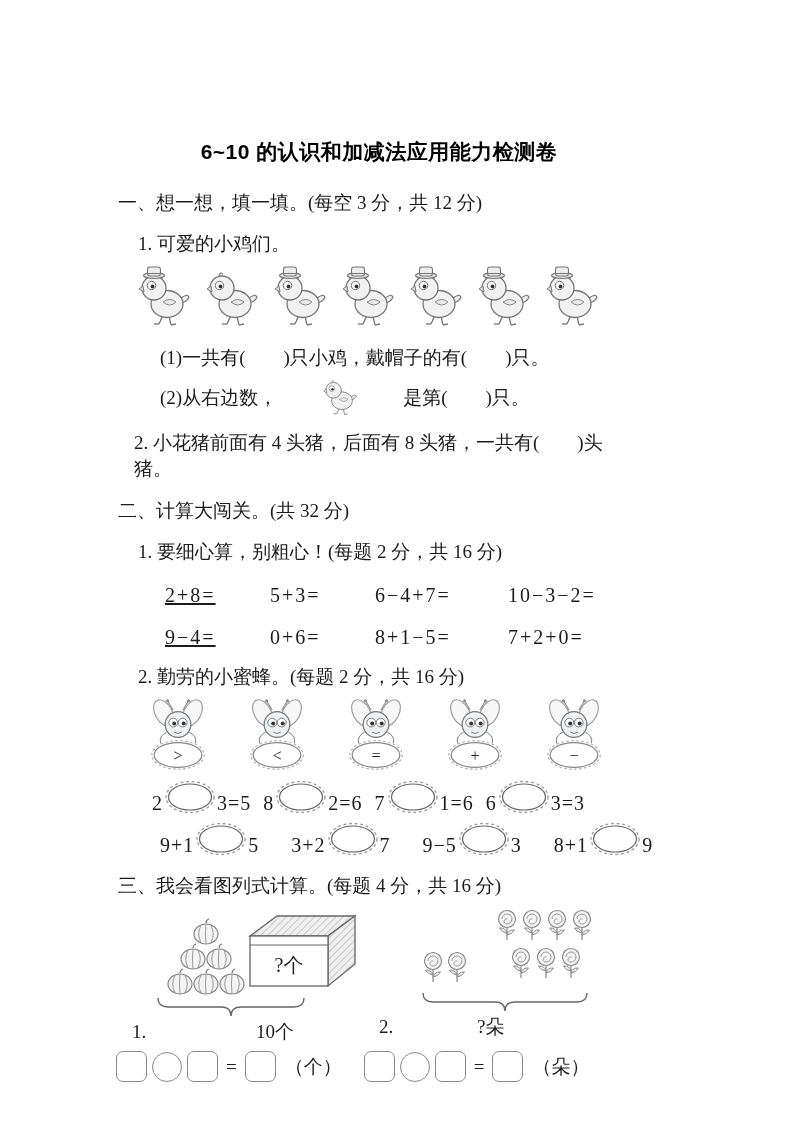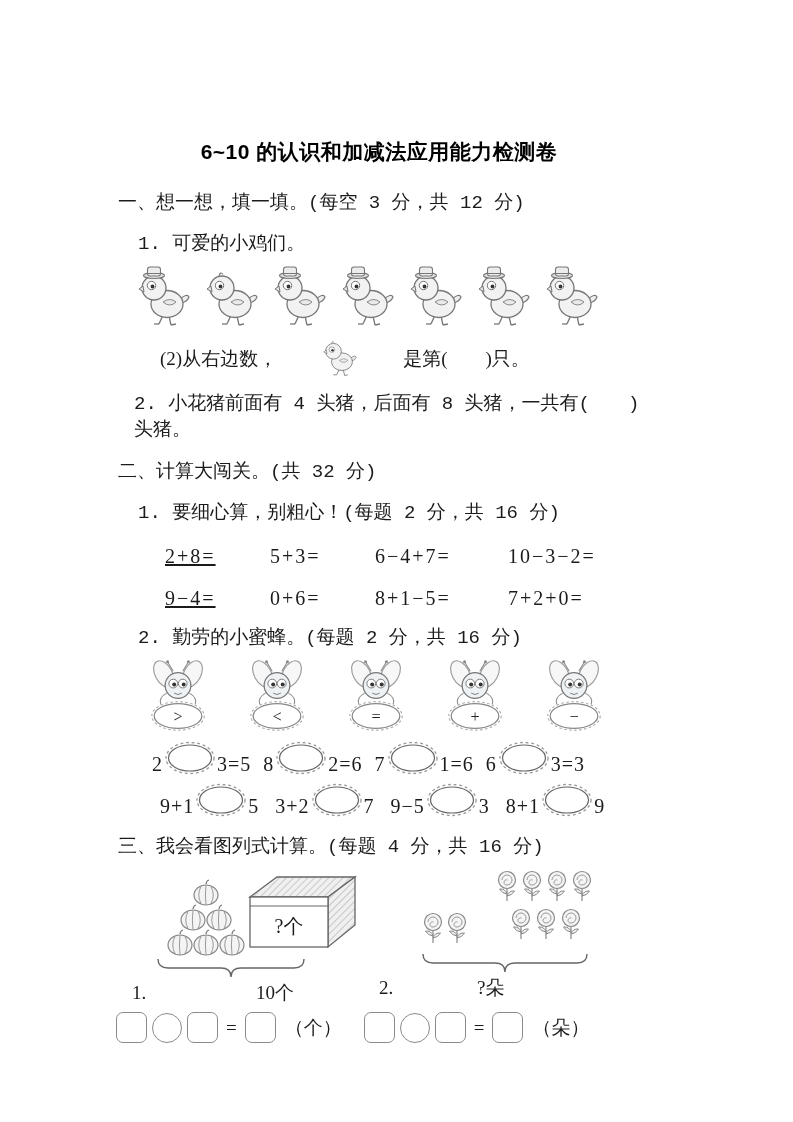--- a/index.html
+++ b/index.html
@@ -7,40 +7,40 @@
     position:relative; width:728px; height:1122px; background:#fff;
     box-sizing:border-box; padding:138px 88px 0 118px;
     font-family:"Liberation Serif", serif; color:#1b1b1b; font-size:19px;
     overflow:hidden;
   }
   .title {
     font-family:"Liberation Sans", sans-serif; font-weight:bold;
     font-size:21px; text-align:center; margin:0 0 24px 0; color:#000;
     letter-spacing:0.5px;
   }
-  .line { line-height:26px;font-family:Liberation Mono, monospace; }
+  .line { line-height:26px; }
   .sec-header { margin-top:16px; }
   .sub-item { margin-left:20px; margin-top:15px; }
   .q-line { margin-left:42px; margin-top:13px; }
   .item2 { margin-left:16px; margin-top:9px; }
 
   .chicks-row { display:flex; gap:16px; margin:8px 0 0 20px; align-items:flex-end; }
   .q2-line { display:flex; align-items:center; margin-left:42px; margin-top:4px;gap:40px; }
   .inline-chick { display:inline-block; margin:0 6px; }
 
   .calc-row { display:flex; margin-left:47px; margin-top:19px; font-size:20px; }
   .calc-row .eq { letter-spacing:2px; }
   .calc-row .c1 { width:105px;text-decoration:underline; }
   .calc-row .c2 { width:105px; }
   .calc-row .c3 { width:133px; }
 
   .bees-row { display:flex; gap:19px; margin:6px 0 0 20px; }
 
   .ov-row1 { display:flex; gap:12px; margin-left:34px; margin-top:2px; }
-  .ov-row2 { display:flex; gap:16px; margin-left:42px; margin-top:6px; }
+  .ov-row2 { display:flex; gap:32px; margin-left:42px; margin-top:6px; }
   .ov-eq { display:inline-flex; align-items:flex-end; font-size:20px; letter-spacing:1px; }
   .ov { display:inline-block; line-height:0; margin:0 1px; }
 
   .figs { display:flex; gap:20px; margin:10px 0 0 14px; }
   .fig1-art { display:flex; align-items:flex-end; margin-left:34px; }
   .pumpkin-pile { position:relative; width:78px; height:80px; }
   .pumpkin-pile > span { position:absolute; line-height:0; }
   .fig1-brace { margin-left:24px; line-height:0; }
   .label-row { display:flex; align-items:baseline; margin-top:1px; font-size:19px; }
   .fig-num { width:36px; }
@@ -200,20 +200,21 @@
     <circle cx="14.5" cy="21.5" r="1.9" fill="#333"></circle>
     <path d="M25 37 q7 -5 13 0 q-6 6 -13 0" fill="#e9e9e9" stroke="#888" stroke-width="1"></path>
     <g>
       <ellipse cx="16" cy="10.5" rx="10.5" ry="3" fill="#e2e2e2" stroke="#777" stroke-width="1.1"></ellipse>
       <rect x="9.5" y="2" width="13" height="9" rx="2.5" fill="#ececec" stroke="#777" stroke-width="1.1"></rect>
       <line x1="9.5" y1="8.5" x2="22.5" y2="8.5" stroke="#777" stroke-width="1"></line>
     </g>
   </svg></span>
     </div>
 
+  <div class="line q-line">(1)一共有(　　)只小鸡，戴帽子的有(　　)只。</div>
 
   <div class="q2-line">
     <span>(2)从右边数，</span>
     <span class="inline-chick"><svg width="34" height="41" viewBox="0 0 52 62">
     <g stroke="#777" stroke-width="1.3" fill="none">
       <line x1="25" y1="50" x2="21" y2="59"></line>
             <line x1="21" y1="59" x2="16" y2="59"></line>
       <line x1="31" y1="51" x2="33" y2="60"></line>
             <line x1="33" y1="60" x2="38" y2="59"></line>
     </g>

